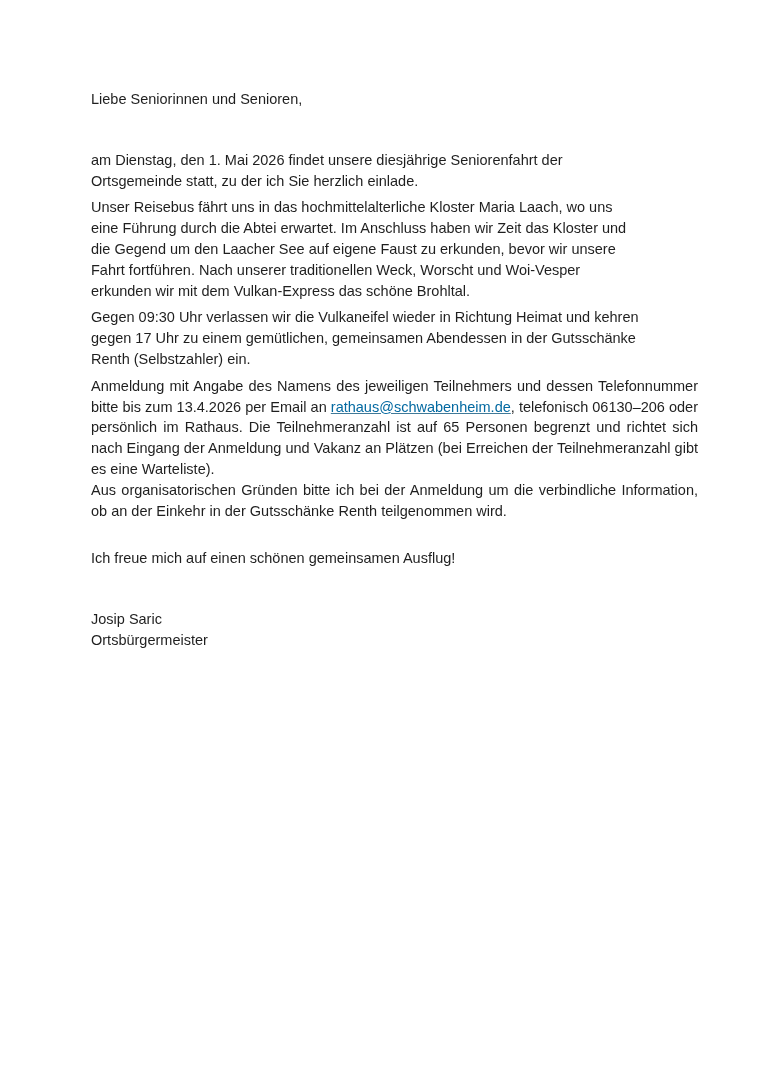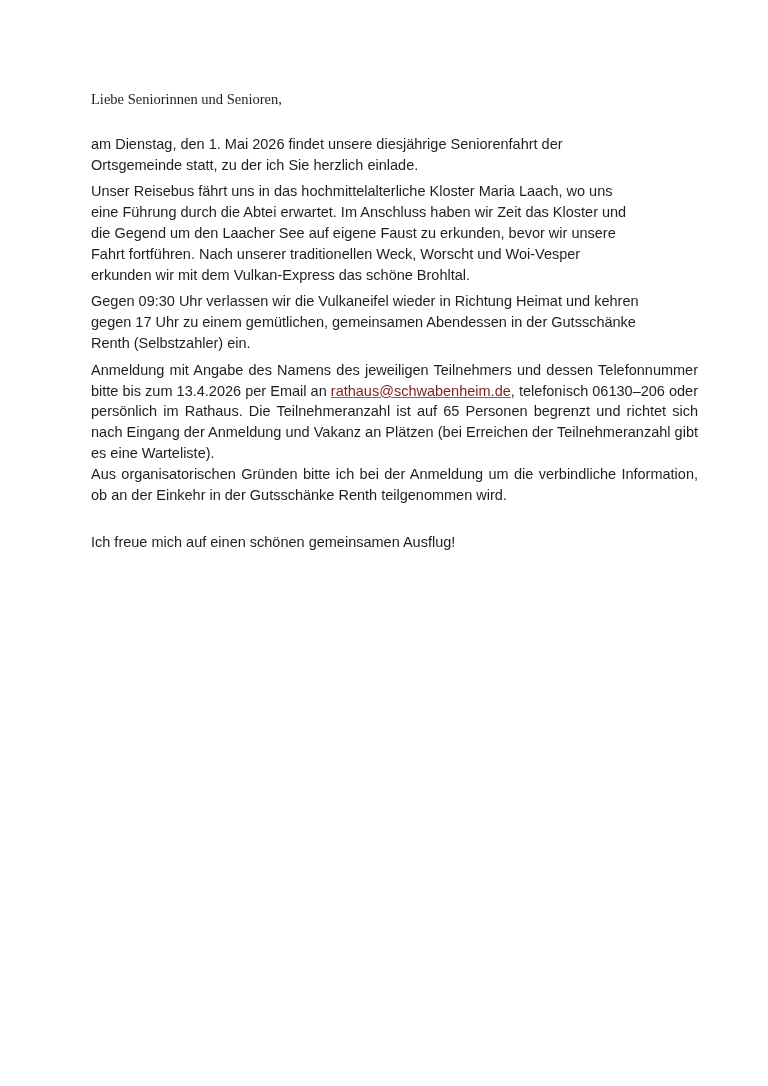--- a/index.html
+++ b/index.html
@@ -15,31 +15,31 @@
     box-sizing: border-box;
     padding: 89px 70px 40px 91px;
     font-family: "Liberation Sans", "DejaVu Sans", sans-serif;
     font-size: 14.5px;
     line-height: 20.8px;
     color: #1f1f1f;
     overflow: hidden;
   }
   p { margin: 0 0 6px 0; }
   .preline { white-space: pre-line; }
-  .salutation { margin-bottom: 24px; font-family: Liberation Serif, serif; }
+  .salutation { margin-bottom: 40px; }
   .just {
     text-align: justify;
     text-justify: inter-word;
     margin: 0;
   }
   .closing { margin-top: 27px; margin-bottom: 0; }
   .signature { margin-top: 40px; margin-bottom: 0; }
   .signature .line { display: block; }
   a.email {
-    color: #7f1d1d;
+    color: #0369a1;
     text-decoration: underline;
     text-decoration-color: #407a99;
     cursor: pointer;
   }
 </style>
 </head>
 <body>
 
 <div class="page">
 
@@ -58,14 +58,18 @@
   <p class="preline">Gegen 09:30 Uhr verlassen wir die Vulkaneifel wieder in Richtung Heimat und kehren
 gegen 17 Uhr zu einem gemütlichen, gemeinsamen Abendessen in der Gutsschänke
 Renth (Selbstzahler) ein.</p>
 
   <p class="just"><span>Anmeldung mit Angabe des Namens des jeweiligen Teilnehmers und dessen Telefonnummer bitte bis zum 13.4.2026 per Email an </span><a href="#" class="email">rathaus@schwabenheim.de</a><span>, telefonisch 06130–206 oder persönlich im Rathaus. Die Teilnehmeranzahl ist auf 65 Personen begrenzt und richtet sich nach Eingang der Anmeldung und Vakanz an Plätzen (bei Erreichen der Teilnehmeranzahl gibt es eine Warteliste).</span></p>
 
   <p class="just">Aus organisatorischen Gründen bitte ich bei der Anmeldung um die verbindliche Information, ob an der Einkehr in der Gutsschänke Renth teilgenommen wird.</p>
 
   <p class="closing">Ich freue mich auf einen schönen gemeinsamen Ausflug!</p>
 
+  <p class="signature">
+    <span class="line">Josip Saric</span>
+    <span class="line">Ortsbürgermeister</span>
+  </p>
 
 </div>
 
 </body></html>

